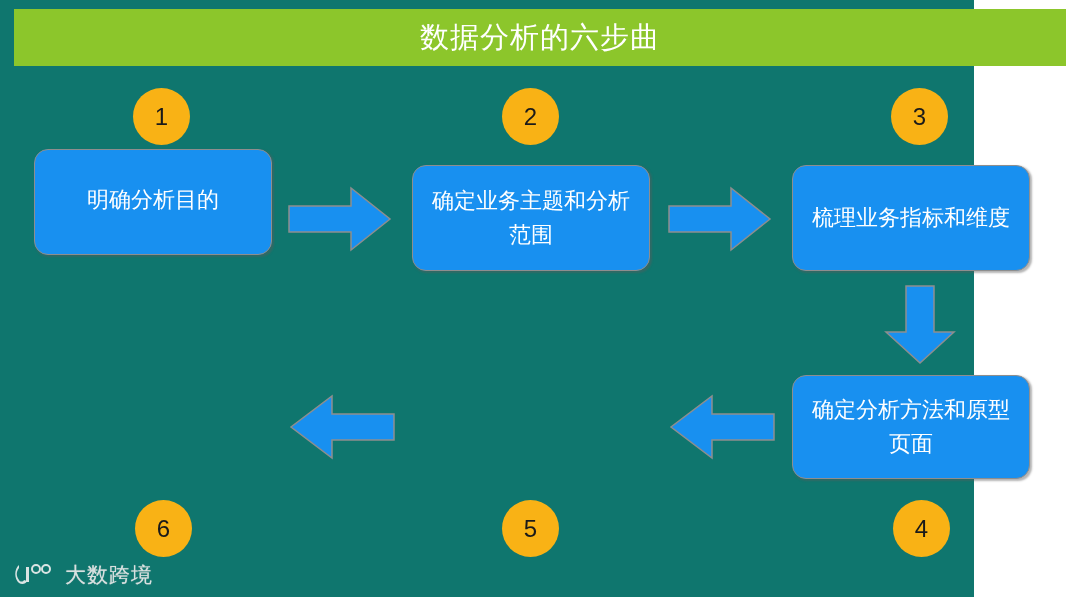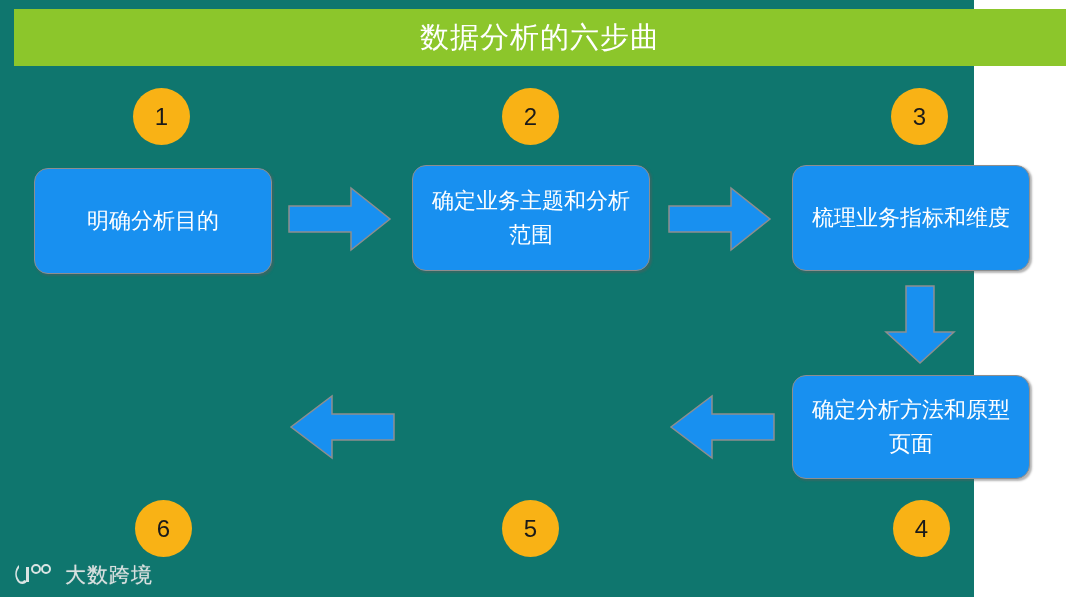--- a/index.html
+++ b/index.html
@@ -55,21 +55,21 @@
   }
   .step-label {
     color: #ffffff;
     font-size: 22px;
     line-height: 34px;
     text-align: center;
     padding: 0 10px;
     word-break: break-all;
   }
 
-  .box1 { left: 34px;  top: 168px; width: 238px; height: 106px; }
+  .box1 { left: 34px;  top: 149px; width: 238px; height: 106px; font-family: Liberation Mono, monospace; }
   .box2 { left: 412px; top: 165px; width: 238px; height: 106px; }
   .box3 { left: 792px; top: 165px; width: 238px; height: 106px; justify-content: center; }
   .box4 { left: 792px; top: 375px; width: 238px; height: 104px; }
   .box5 { left: 412px; top: 375px; width: 238px; height: 104px; }
   .box6 { left: 34px;  top: 375px; width: 238px; height: 104px; }
 
   
   .num-circle {
     position: absolute;
     width: 57px;

